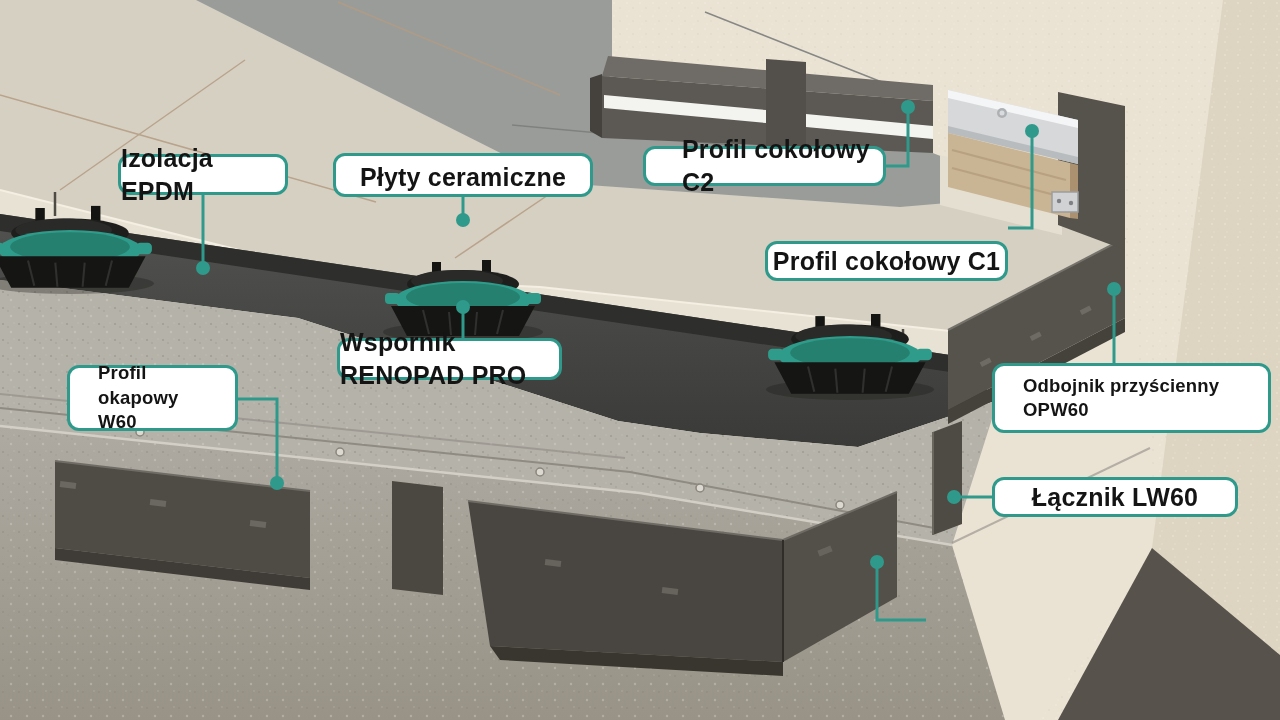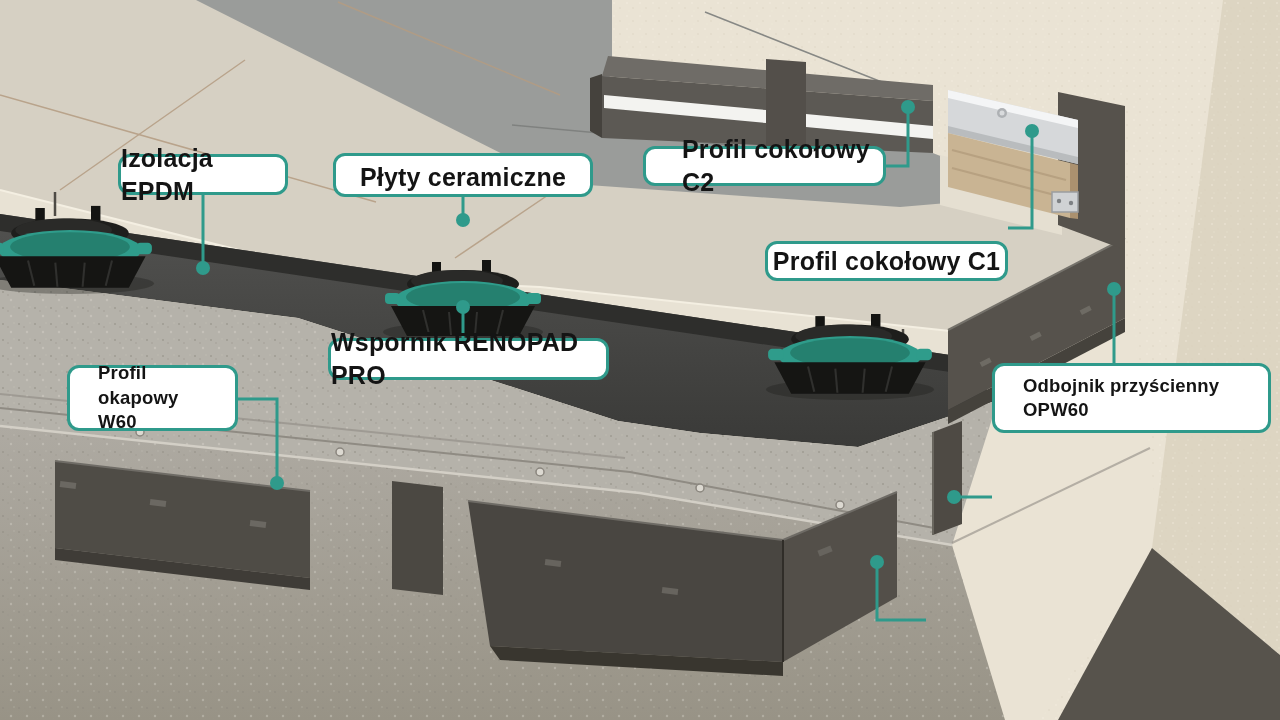--- a/index.html
+++ b/index.html
@@ -8,21 +8,21 @@
   #scene{position:absolute;left:0;top:0;}
   .lbl{position:absolute;background:#ffffff;border:3px solid #2f9a8b;border-radius:12px;
        display:flex;align-items:center;justify-content:center;box-sizing:border-box;
        font-size:25px;font-weight:600;color:#141414;line-height:1.32;white-space:pre-line;
        letter-spacing:.2px;}
   .lbl.left{justify-content:flex-start;text-align:left;padding:0 28px;font-size:18.5px;}
   #lbl-izolacja {left:118px;top:154px;width:170px;height:41px;}
   #lbl-plyty    {left:333px;top:153px;width:260px;height:44px;align-items:flex-end;}
   #lbl-c2       {left:643px;top:146px;width:243px;height:40px;padding-left:36px;}
   #lbl-c1       {left:765px;top:208px;width:243px;height:40px;margin-top:33px;}
-  #lbl-wspornik {left:328px;top:338px;width:281px;height:42px;}
+  #lbl-wspornik {left:337px;top:338px;width:225px;height:42px;}
   #lbl-okapowy  {left:67px; top:365px;width:171px;height:66px;}
   #lbl-odbojnik {left:992px;top:363px;width:279px;height:70px;}
   #lbl-lacznik  {left:992px;top:477px;width:246px;height:40px;}
   #lbl-naroznik {left:926px;top:583px;width:236px;height:64px;}
 </style>
 </head>
 <body>
 
 <div id="stage">
 
@@ -275,14 +275,17 @@
   <span>Wspornik RENOPAD PRO</span>
 </div>
 <div class="lbl left" id="lbl-okapowy">
   <span>Profil okapowy
 W60</span>
 </div>
 <div class="lbl left" id="lbl-odbojnik">
   <span>Odbojnik przyścienny
 OPW60</span>
 </div>
+<div class="lbl" id="lbl-lacznik">
+  <span>Łącznik LW60</span>
+</div>
 
 </div>
 
 </body></html>

